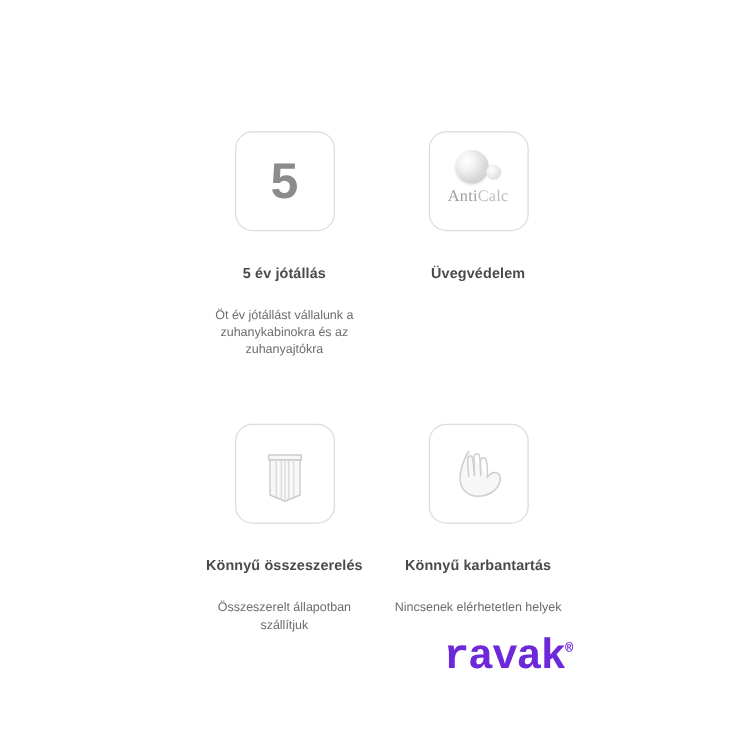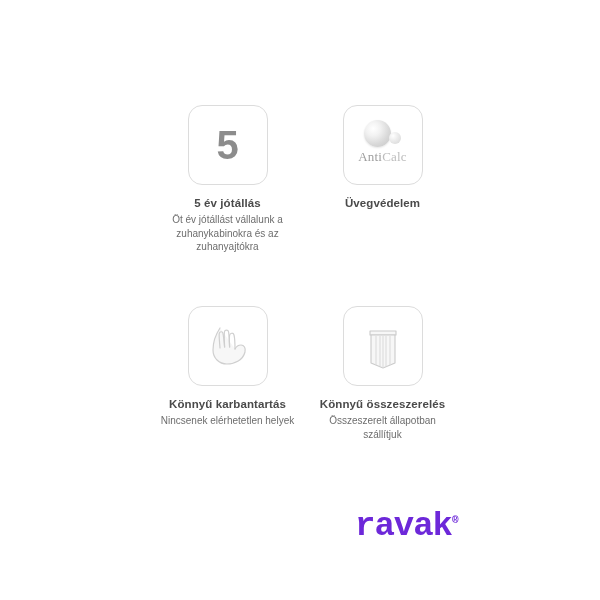--- a/index.html
+++ b/index.html
@@ -42,29 +42,29 @@
     height: 80px;
     border: 1px solid #dcdcdc;
     border-radius: 14px;
     background: #ffffff;
     display: flex;
     align-items: center;
     justify-content: center;
     box-sizing: border-box;
   }
   .feature-title {
-    margin-top: 11px;
+    margin-top: 27px;
     font-size: 11.5px;
     font-weight: bold;
     color: #4a4a4a;
     line-height: 1.25;
     letter-spacing: 0.1px;
   }
   .feature-desc {
-    margin-top: 3px;
+    margin-top: 20px;
     font-size: 10px;
     color: #6d6d6d;
     line-height: 1.35;
     width: 140px;
   }
   .row-gap {
     height: 52px;
   }
   
   .num5 {
@@ -160,35 +160,20 @@
           </div>
         </div>
         <div class="feature-title">Üvegvédelem</div>
       </div>
 
     </div>
 
     <div class="row-gap"></div>
 
     <div class="feature-row">
-
-      <div class="feature">
-        <div class="icon-box">
-          <svg width="56" height="56" viewBox="0 0 56 56">
-            <g fill="none" stroke="#cfcfcf" stroke-width="1.2" stroke-linecap="round" stroke-linejoin="round">
-              <path d="M20 10 C16 16 13 25 13 32 C13 40 19 46 27 46 C35 46 43 42 45 34 C46 30 44 27 41 27 C38 27 36 29 35 31" fill="#f7f7f7"></path>
-              <path d="M35 31 C35 26 35 21 34 17 C33.4 14.6 30 14.6 29.6 17.2 C29.2 20 29.4 25 29.6 29"></path>
-              <path d="M29.6 29 C29.4 24 29.2 18 28.6 14 C28.2 11.4 24.8 11.4 24.4 14 C24 17 24.4 24 24.6 29"></path>
-              <path d="M24.6 29 C24.2 24.5 23.6 19 23 15.5 C22.6 13 19.4 13.2 19.2 15.8 C19 19 19.6 25 20 30"></path>
-            </g>
-          </svg>
-        </div>
-        <div class="feature-title">Könnyű karbantartás</div>
-        <div class="feature-desc">Nincsenek elérhetetlen helyek</div>
-      </div>
 
       <div class="feature">
         <div class="icon-box">
           <svg width="54" height="56" viewBox="0 0 54 56">
             <g fill="#f7f7f7" stroke="#cbcbcb" stroke-width="1.1" stroke-linejoin="round">
               <polygon points="14,13 40,13 40,17 14,17"></polygon>
               <polygon points="15,17 39,17 39,45 27,50 15,45"></polygon>
             </g>
             <g stroke="#d9d9d9" stroke-width="1" fill="none">
               <line x1="20" y1="18" x2="20" y2="47"></line>
@@ -196,19 +181,34 @@
               <line x1="27" y1="18" x2="27" y2="50"></line>
               <line x1="30" y1="18" x2="30" y2="48.5"></line>
               <line x1="34" y1="18" x2="34" y2="47"></line>
             </g>
           </svg>
         </div>
         <div class="feature-title">Könnyű összeszerelés</div>
         <div class="feature-desc">Összeszerelt állapotban szállítjuk</div>
       </div>
 
+      <div class="feature">
+        <div class="icon-box">
+          <svg width="56" height="56" viewBox="0 0 56 56">
+            <g fill="none" stroke="#cfcfcf" stroke-width="1.2" stroke-linecap="round" stroke-linejoin="round">
+              <path d="M20 10 C16 16 13 25 13 32 C13 40 19 46 27 46 C35 46 43 42 45 34 C46 30 44 27 41 27 C38 27 36 29 35 31" fill="#f7f7f7"></path>
+              <path d="M35 31 C35 26 35 21 34 17 C33.4 14.6 30 14.6 29.6 17.2 C29.2 20 29.4 25 29.6 29"></path>
+              <path d="M29.6 29 C29.4 24 29.2 18 28.6 14 C28.2 11.4 24.8 11.4 24.4 14 C24 17 24.4 24 24.6 29"></path>
+              <path d="M24.6 29 C24.2 24.5 23.6 19 23 15.5 C22.6 13 19.4 13.2 19.2 15.8 C19 19 19.6 25 20 30"></path>
+            </g>
+          </svg>
+        </div>
+        <div class="feature-title">Könnyű karbantartás</div>
+        <div class="feature-desc">Nincsenek elérhetetlen helyek</div>
+      </div>
+
     </div>
 
   </div>
 
   <div class="logo"><span>ravak</span><span class="reg">®</span></div>
 
 </div>
 
 </body></html>

